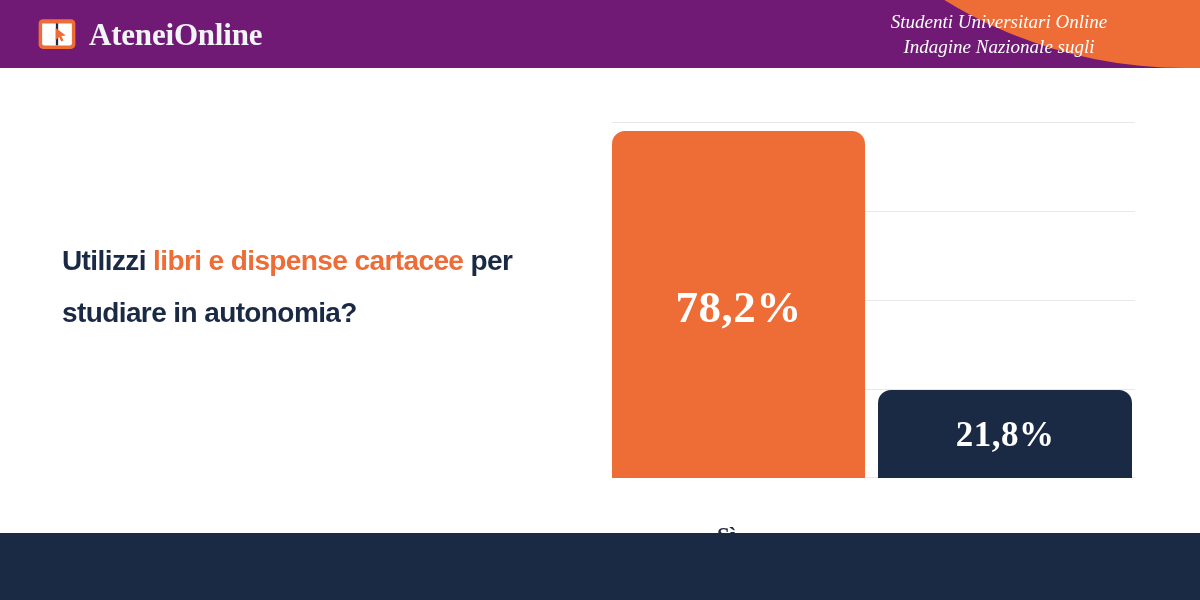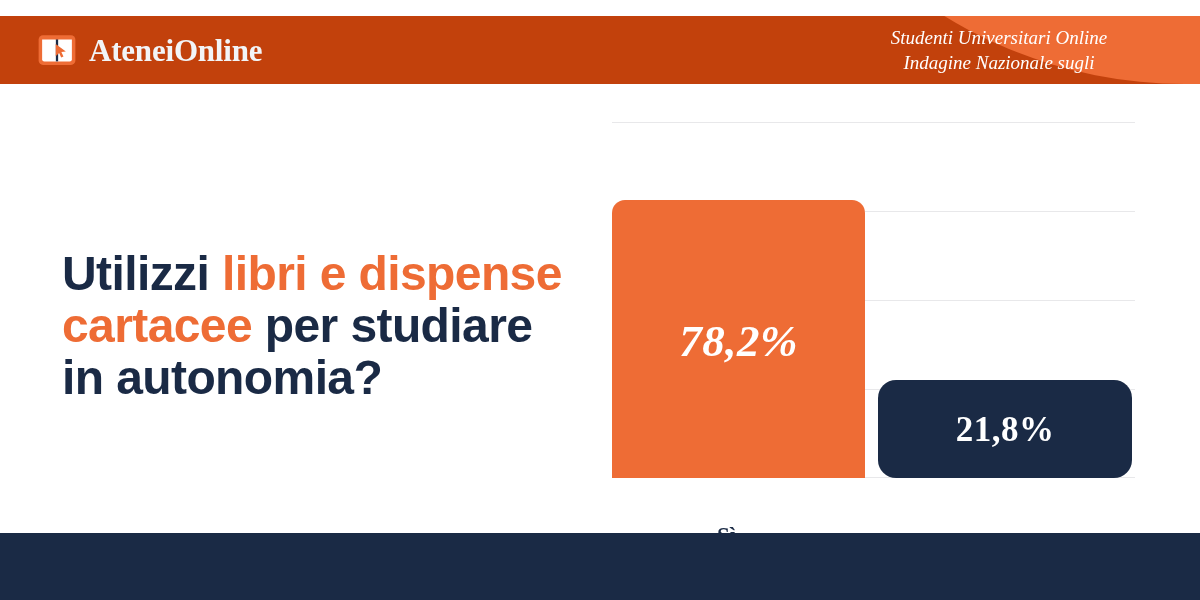--- a/index.html
+++ b/index.html
@@ -13,24 +13,24 @@
     width: 1200px;
     height: 600px;
     overflow: hidden;
     background: #ffffff;
     font-family: "Liberation Sans", sans-serif;
   }
 
   
   .header {
     position: absolute;
-    left: 0; top: 16px;
+    left: 0; top: 0;
     width: 1200px;
     height: 68px;
-    background: #c2410c;
+    background: #701a75;
     overflow: hidden;
   }
   .header-accent {
     position: absolute;
     right: 0;
     top: -392px;
     width: 475px;
     height: 460px;
     background: #ee6c35;
     border-bottom-left-radius: 460px;
@@ -72,21 +72,21 @@
   .tagline span { display: block; white-space: nowrap; }
 
   
   .headline {
     position: absolute;
     left: 62px;
     top: 216px;
     width: 510px;
     font-family: "Liberation Sans", sans-serif;
     font-weight: bold;
-    font-size: 48px;
+    font-size: 28px;
     line-height: 52px;
     letter-spacing: -0.6px;
     color: #1a2a45;
   }
   .headline .hl { color: #ee6c35; }
 
   
   .chart {
     position: absolute;
     left: 612px;
@@ -105,30 +105,28 @@
     position: absolute;
     bottom: 0;
     border-radius: 13px 13px 0 0;
     display: flex;
     align-items: center;
     justify-content: center;
   }
   .bar-si {
     left: 0;
     width: 253px;
-    height: 278px;
+    height: 347px;
     background: #ee6c35;
-    font-style: italic;
   }
   .bar-no {
     left: 266px;
     width: 254px;
-    height: 98px;
+    height: 88px;
     background: #1a2a45;
-    border-radius: 18px;
   }
   .bar-value {
     font-family: "Liberation Serif", serif;
     font-weight: bold;
     color: #ffffff;
     letter-spacing: 0.5px;
   }
   .bar-si .bar-value {
     font-size: 45px;
     margin-top: 4px;

